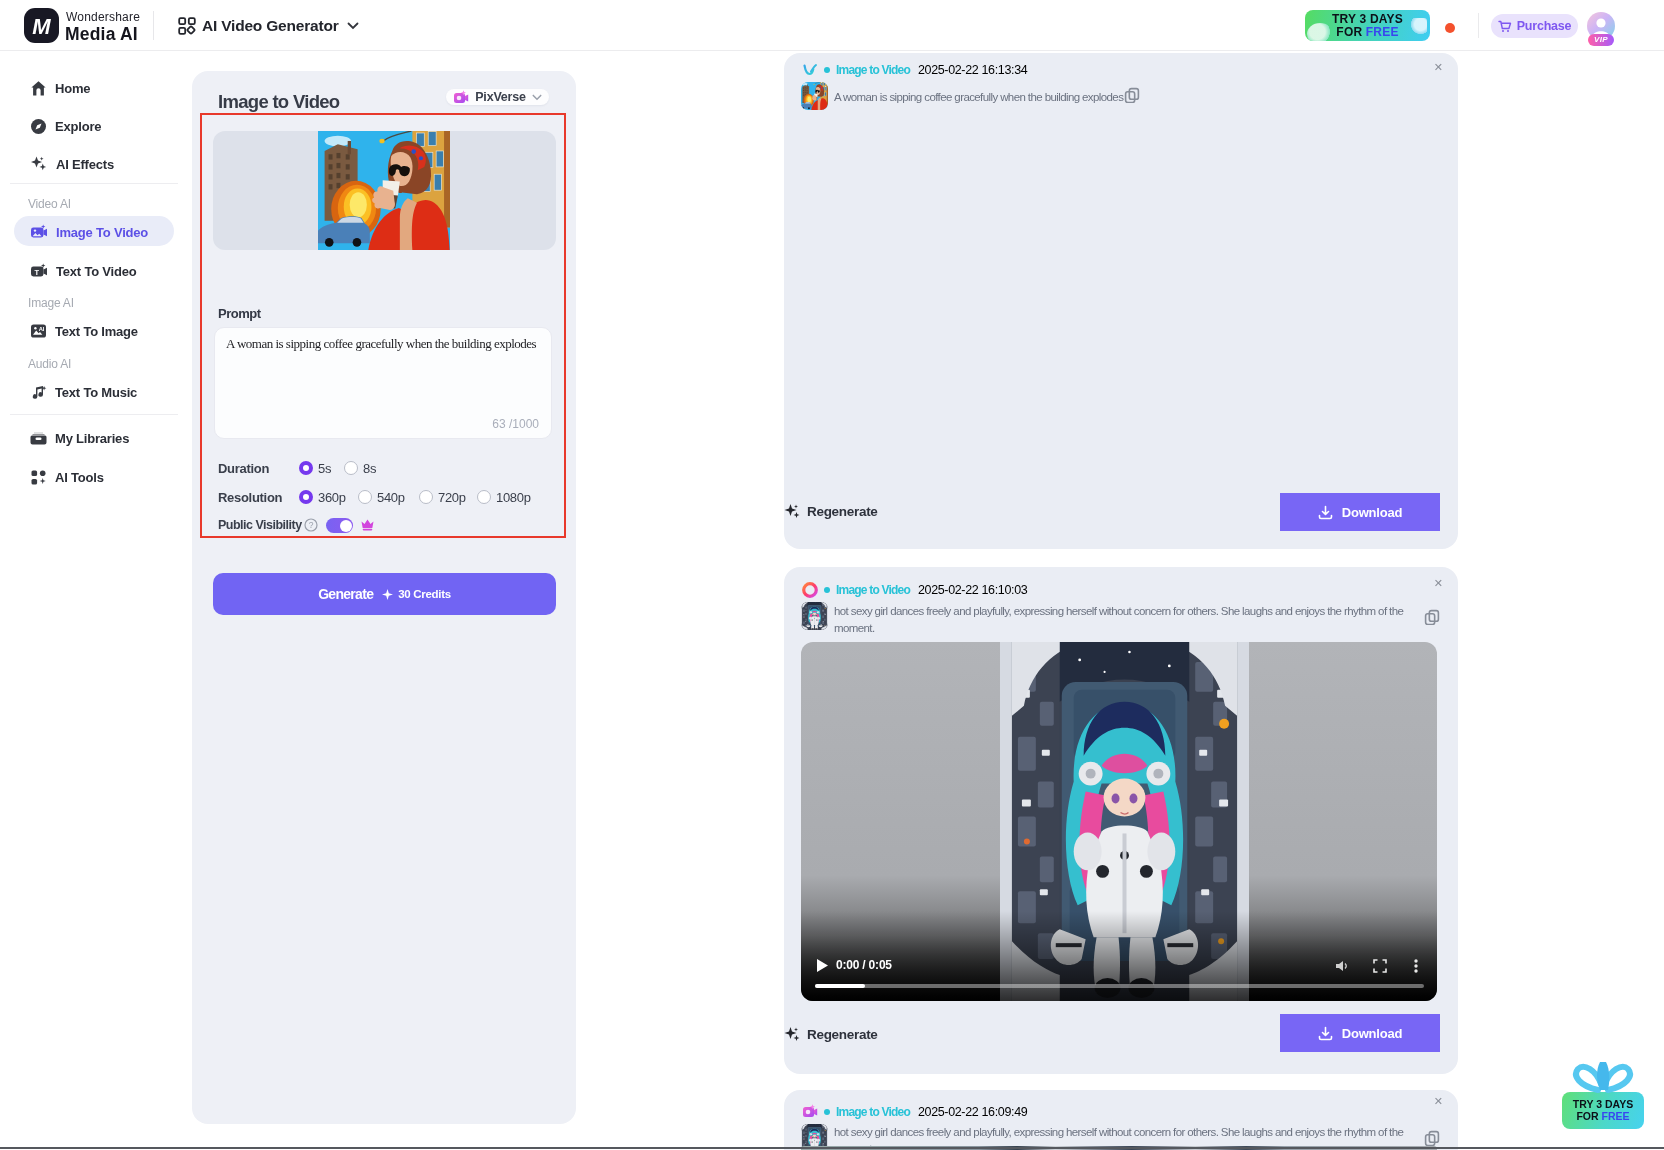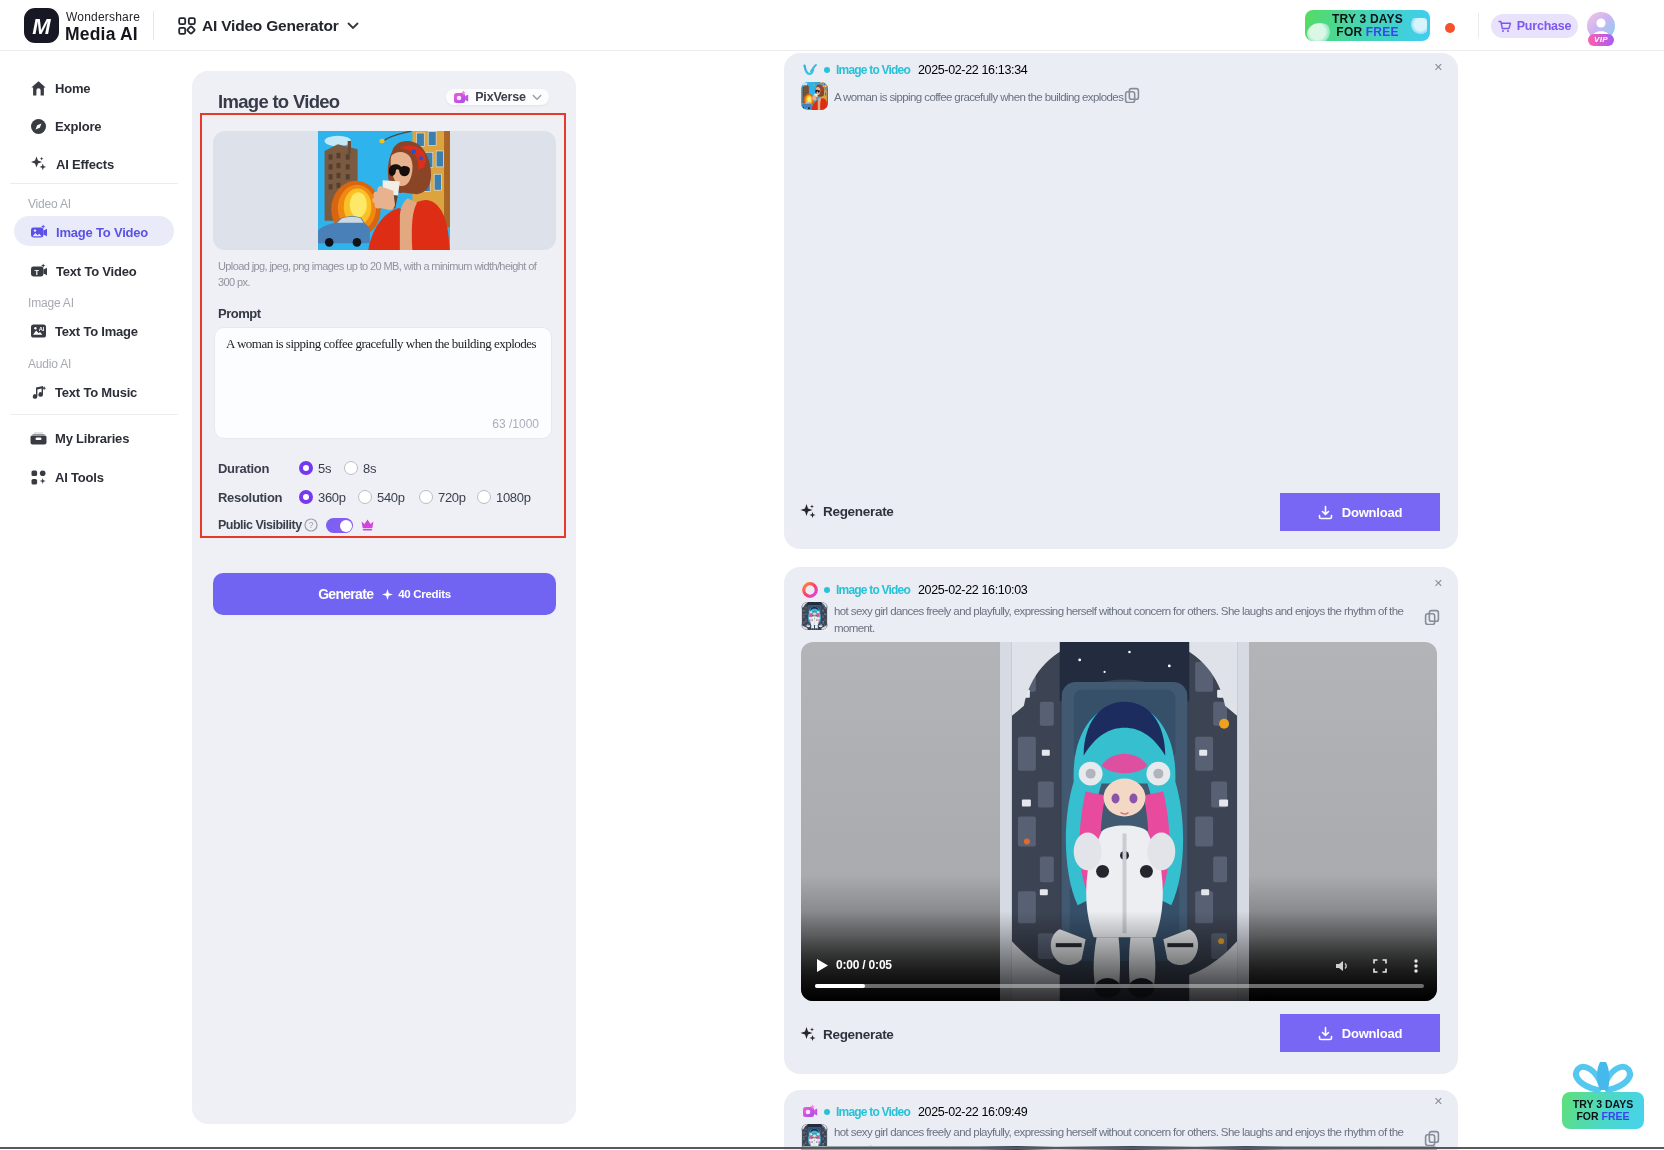--- a/index.html
+++ b/index.html
@@ -82,21 +82,21 @@
   .chead { position:absolute; left:18px; top:11px; display:flex; align-items:center; }
   .ctitle { font-size:12px; font-weight:bold; color:#27c2d7; margin-left:6px; letter-spacing:-0.8px; }
   .cdate { font-size:12.5px; color:#000000; margin-left:8px; letter-spacing:-0.35px; }
   .cdot { width:6px; height:6px; border-radius:50%; background:#27c2d7; margin-left:6px; }
   .thumb { position:absolute; left:17px; width:27px; height:28px; border-radius:7px; overflow:hidden; }
   .cprompt { position:absolute; left:50px; font-size:11.5px; color:#6b7280; line-height:17px; letter-spacing:-0.6px; white-space:nowrap; }
   .video { position:absolute; left:17px; width:636px; border-radius:12px; overflow:hidden; }
   .vtime { position:absolute; left:35px; font-size:12px; font-weight:bold; color:#fff; letter-spacing:-0.2px; }
   .vbar { position:absolute; left:14px; bottom:13px; height:4px; border-radius:2px; background:rgba(255,255,255,.40); width:609px; }
   .vbar .fill { position:absolute; left:0; top:0; height:4px; border-radius:2px; background:#fff; }
-  .regen { position:absolute; left:16px; display:flex; align-items:center; gap:7px;
+  .regen { position:absolute; left:0; display:flex; align-items:center; gap:7px;
     font-size:13.5px; font-weight:bold; color:#2e323c; letter-spacing:-0.3px; }
   .download { position:absolute; left:496px; width:160px; height:38px; border-radius:0; background:#7866f5;
     color:#fff; font-size:13px; font-weight:bold; letter-spacing:-0.2px; display:flex; align-items:center; justify-content:center; gap:9px; }
 
   #card1 { top:53px; height:496px; }
   #card2 { top:567px; height:507px; }
   #card3 { top:1090px; height:60px; border-radius:16px 16px 0 0; }
 
   
   #gift { position:absolute; left:1562px; top:1092px; width:82px; height:37px; border-radius:8px;
@@ -475,21 +475,20 @@
     <svg width="10" height="7" viewBox="0 0 12 8" fill="none" stroke="#9aa0ab" stroke-width="1.8" stroke-linecap="round">
         <path d="M1.5 1.5 L6 6 L10.5 1.5"></path>
       </svg>
   </div>
   <div id="redbox"></div>
   <div id="upload">
       <svg class="photo" width="132" height="119" viewBox="0 0 400 358" preserveAspectRatio="none">
         <use href="#photo1b"></use>
       </svg>
     </div>
-  <div id="hint">Upload jpg, jpeg, png images up to 20 MB, with a minimum width/height of<br>300 px.</div>
   <div id="prompt-label">Prompt</div>
   <div id="textarea">
     <div class="ptext">A woman is sipping coffee gracefully when the building explodes</div>
     <div id="counter">63 /1000</div>
   </div>
   <div class="frlabel abs" style="left:26px;top:390px">Duration</div>
   <div class="radio sel abs" style="left:107px;top:390px"></div>
   <div class="rlabel abs" style="left:126px;top:390px;margin:0">5s</div>
   <div class="radio abs" style="left:152px;top:390px"></div>
   <div class="rlabel abs" style="left:171px;top:390px;margin:0">8s</div>
@@ -512,21 +511,21 @@
   <div id="toggle" class="abs" style="left:134px;top:447px"></div>
   <svg class="abs" style="left:168px;top:447px" width="15" height="13" viewBox="0 0 15 13">
       <path d="M1.5 3.5 L4.5 6 L7.5 1.5 L10.5 6 L13.5 3.5 L12.3 10 L2.7 10 Z" fill="#d245dd"></path>
       <rect x="2.7" y="10.8" width="9.6" height="1.6" rx="0.8" fill="#d245dd"></rect>
     </svg>
   <div id="generate">
       <span class="g1">Generate</span>
     <svg width="11" height="11" viewBox="0 0 12 12">
         <path d="M6 0 L7.4 4.6 L12 6 L7.4 7.4 L6 12 L4.6 7.4 L0 6 L4.6 4.6 Z" fill="#fff"></path>
       </svg>
-    <span class="g2" style="margin-left:-4px">40 Credits</span>
+    <span class="g2" style="margin-left:-4px">30 Credits</span>
     </div>
 </div>
 
 <div class="card" id="card1">
   <div class="close">✕</div>
   <div class="chead" style="top:9px">
     <svg width="16" height="15" viewBox="0 0 16 15">
         <use href="#vidulogo"></use>
       </svg>
     <div class="cdot"></div>

